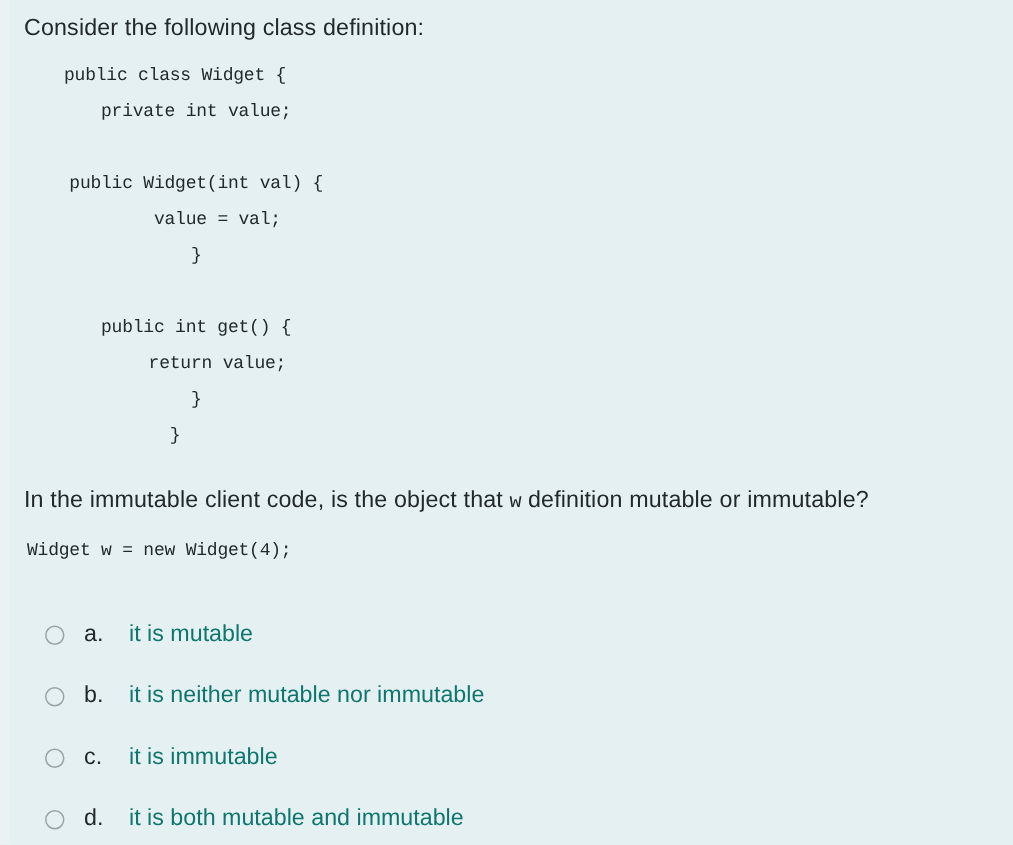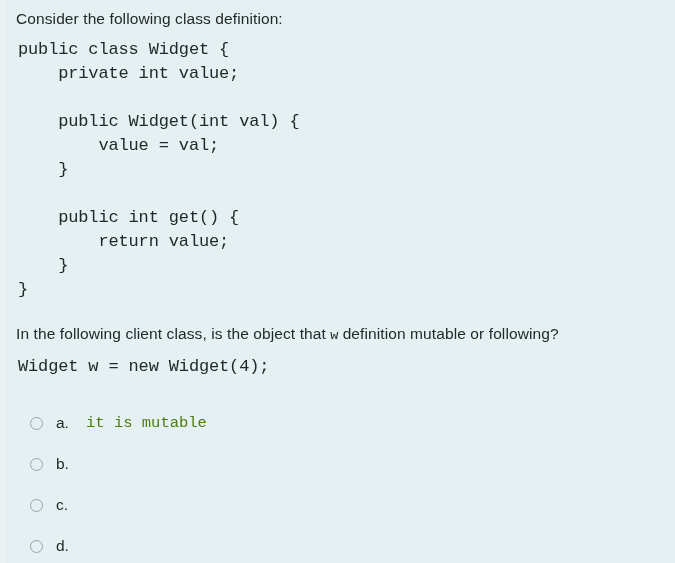--- a/index.html
+++ b/index.html
@@ -13,20 +13,21 @@
     font-family: "Liberation Sans", sans-serif;
     color: #262f33;
     overflow: hidden;
   }
   #page {
     position: relative;
     width: 675px;
     height: 563px;
     background: #e5f0f2;
     box-sizing: border-box;
+    text-align: center;
   }
   .left-strip {
     position: absolute;
     left: 0;
     top: 0;
     width: 6px;
     height: 563px;
     background: #eaf2f4;
   }
   .content {
@@ -58,21 +59,21 @@
     letter-spacing: -0.2px;
   }
   .ital {
   }
 
   
   .code {
     position: absolute;
     left: 18px;
     font-family: "Liberation Mono", "DejaVu Sans Mono", monospace;
-    font-size: 17px;
+    font-size: 12px;
     line-height: 24px;
     color: #22292c;
     white-space: pre;
     letter-spacing: -0.15px;
     margin: 0;
   }
   #class-code {
     top: 38px;
   }
   #client-code {
@@ -110,24 +111,24 @@
     top: 0;
     font-family: "Liberation Sans", sans-serif;
     font-size: 15.5px;
     line-height: 22px;
     color: #22292c;
   }
   .opt-text {
     position: absolute;
     left: 86px;
     top: 0;
-    font-family: Liberation Mono, monospace;
+    font-family: Liberation Sans, sans-serif;
     font-size: 15.5px;
     line-height: 22px;
-    color: #4d7c0f;
+    color: #0f766e;
     white-space: nowrap;
   }
 </style>
 </head>
 <body>
 
 <div id="page">
 
   <div class="left-strip"></div>
 
@@ -140,43 +141,46 @@
 
     public Widget(int val) {
         value = val;
     }
 
     public int get() {
         return value;
     }
 }</pre>
 
-    <div class="prose" id="question-text"><span>In the following client class, is the object that </span><span class="mono-inline">w</span><span> definition </span><span class="ital">mutable</span><span> or </span><span class="ital">following</span><span>?</span></div>
+    <div class="prose" id="question-text"><span>In the immutable client code, is the object that </span><span class="mono-inline">w</span><span> definition </span><span class="ital">mutable</span><span> or </span><span class="ital">immutable</span><span>?</span></div>
 
     <pre class="code" id="client-code">Widget w = new Widget(4);</pre>
 
     <div id="options">
 
       <div class="option-row">
         <span class="radio"></span>
         <span class="opt-letter">a.</span>
         <span class="opt-text">it is mutable</span>
       </div>
 
       <div class="option-row">
         <span class="radio"></span>
         <span class="opt-letter">b.</span>
+        <span class="opt-text">it is neither mutable nor immutable</span>
       </div>
 
       <div class="option-row">
         <span class="radio"></span>
         <span class="opt-letter">c.</span>
+        <span class="opt-text">it is immutable</span>
       </div>
 
       <div class="option-row">
         <span class="radio"></span>
         <span class="opt-letter">d.</span>
+        <span class="opt-text">it is both mutable and immutable</span>
       </div>
 
     </div>
 
   </div>
 </div>
 
 </body></html>

